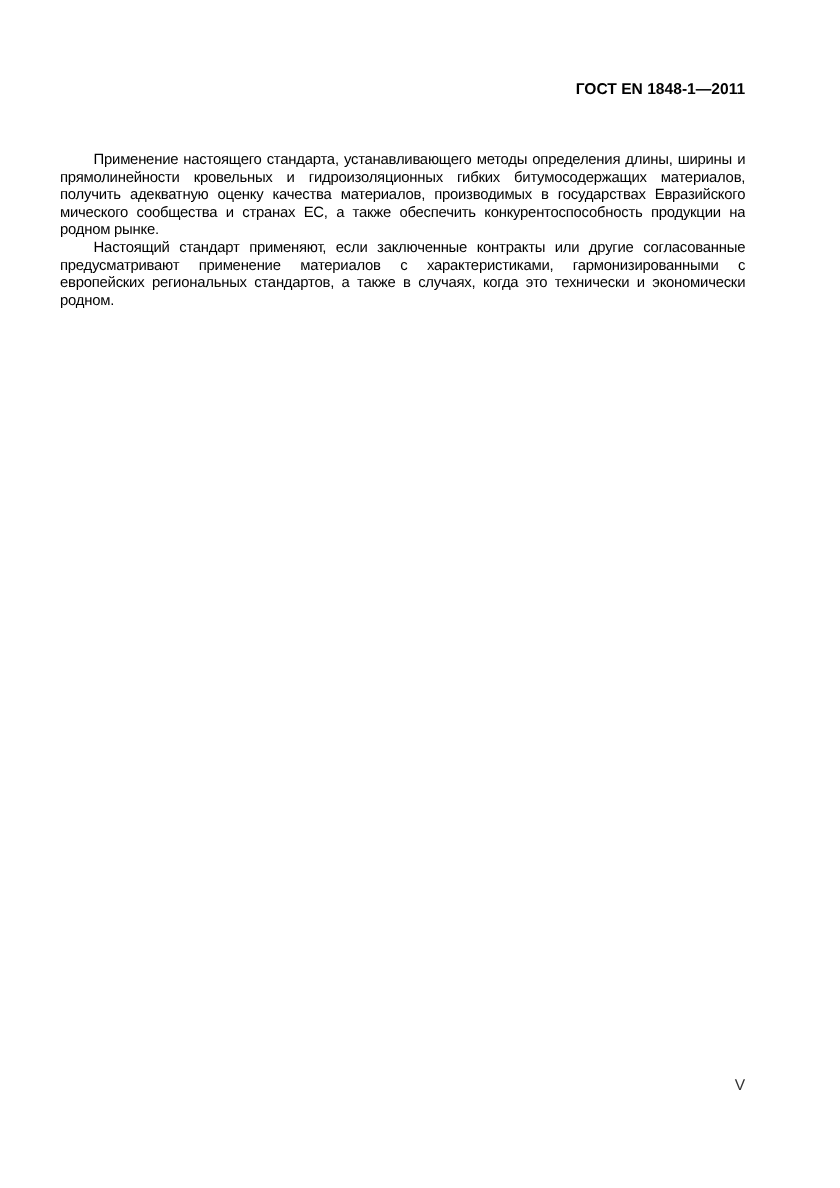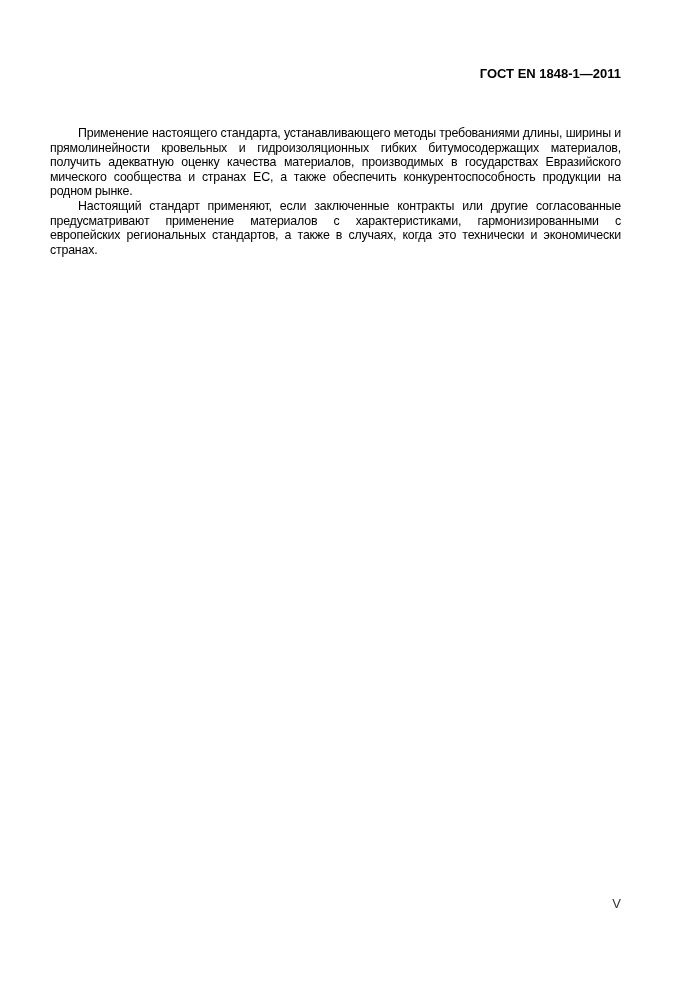--- a/index.html
+++ b/index.html
@@ -83,29 +83,29 @@
 </head>
 <body>
 
 <div class="page">
 
   <div class="doc-header">ГОСТ EN 1848-1—2011</div>
 
 
   <div class="body-text">
     <div class="paragraph">
-      <div class="line just indent">Применение настоящего стандарта, устанавливающего методы требованиями длины, ширины и</div>
+      <div class="line just indent">Применение настоящего стандарта, устанавливающего методы определения длины, ширины и</div>
       <div class="line just">прямолинейности кровельных и гидроизоляционных гибких битумосодержащих материалов, позволяет</div>
       <div class="line just">получить адекватную оценку качества материалов, производимых в государствах Евразийского эконо-</div>
       <div class="line just">мического сообщества и странах ЕС, а также обеспечить конкурентоспособность продукции на междуна-</div>
       <div class="line last-line">родном рынке.</div>
     </div>
     <div class="paragraph">
       <div class="line just indent">Настоящий стандарт применяют, если заключенные контракты или другие согласованные условия</div>
       <div class="line just">предусматривают применение материалов с характеристиками, гармонизированными с требованиями</div>
       <div class="line just">европейских региональных стандартов, а также в случаях, когда это технически и экономически целесо-</div>
-      <div class="line last-line">странах.</div>
+      <div class="line last-line">родном.</div>
     </div>
   </div>
 
   <div class="page-number">V</div>
 
 </div>
 
 </body></html>

